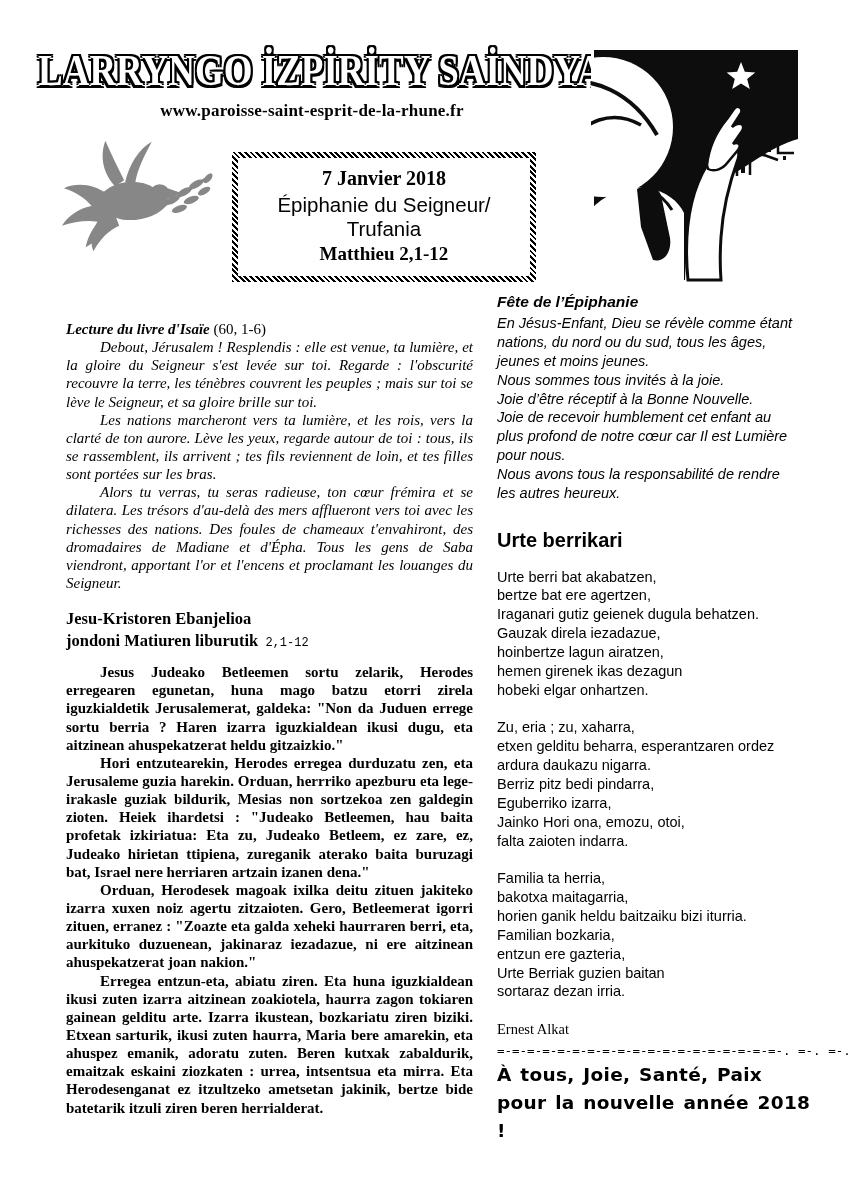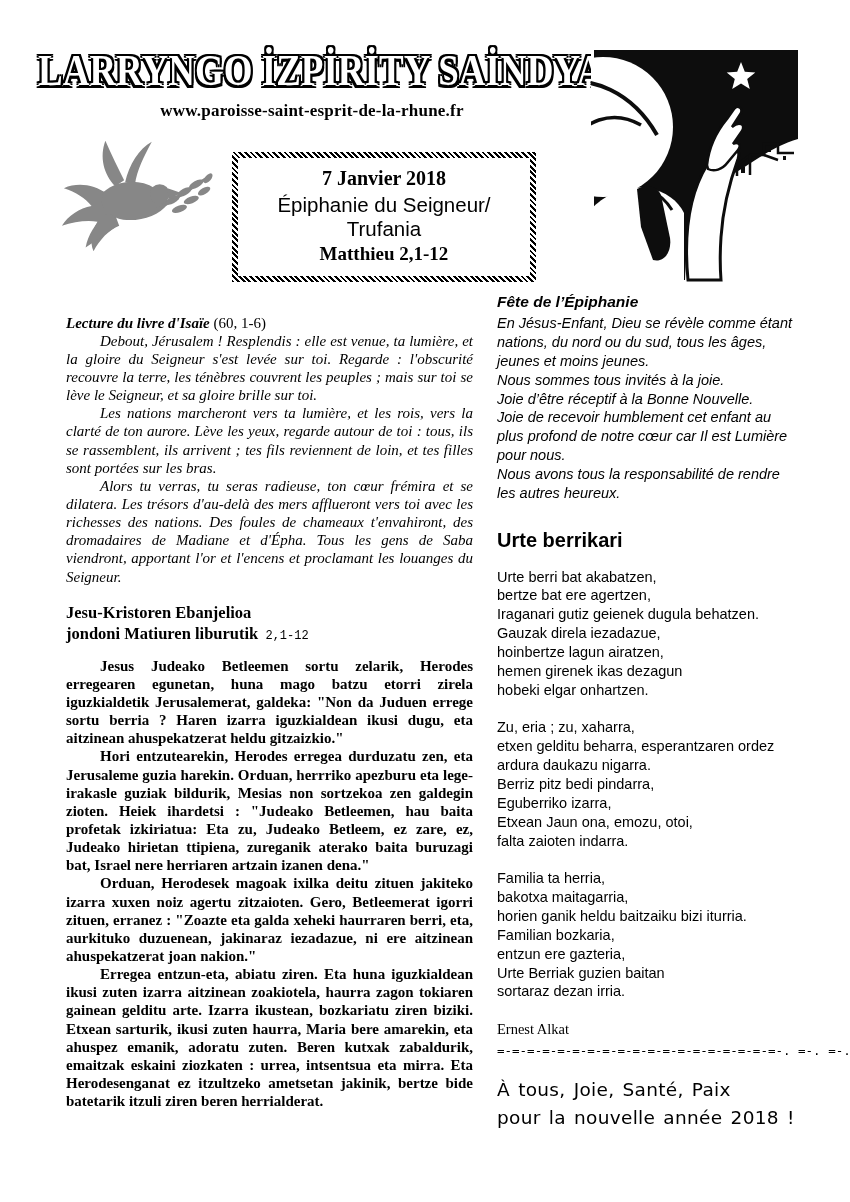--- a/index.html
+++ b/index.html
@@ -38,21 +38,21 @@
   .gospel-ref{font-weight:normal;font-family:Liberation Mono, monospace;font-size:12px;}
   .gospel p{margin:0;font-weight:bold;text-indent:34px;}
 
   .col-right{width:319px;font-family:"Liberation Sans",sans-serif;font-size:14.5px;line-height:1.3;}
   .reflection{font-style:italic;}
   .reflection-heading{font-weight:bold;font-size:15.5px;margin-bottom:2px;}
   .urte-heading{font-weight:bold;font-size:20px;margin:24px 0 15px;font-style:normal;}
   .stanza{margin:0 0 19px;}
   .author{margin:5px 0 4px;font-family:Liberation Serif, serif;}
   .separator{font-family:"DejaVu Sans Mono",monospace;font-size:12.5px;white-space:nowrap;}
-  .greeting{margin-top:17px;font-family:"DejaVu Sans",sans-serif;font-weight:normal;
+  .greeting{margin-top:2px;font-family:"DejaVu Sans",sans-serif;font-weight:bold;
             font-size:18.5px;line-height:1.5;letter-spacing:.3px;word-spacing:2px;}
 </style>
 </head>
 <body>
 
 <div class="page">
 
   <div class="masthead">
     <div class="paper-title">LARRYNGO İZPİRİTY SAİNDYA</div>
     <div class="site-url">www.paroisse-saint-esprit-de-la-rhune.fr</div>
@@ -174,21 +174,21 @@
           <div>hoinbertze lagun airatzen,</div>
           <div>hemen girenek ikas dezagun</div>
           <div>hobeki elgar onhartzen.</div>
         </div>
       <div class="stanza">
           <div>Zu, eria ; zu, xaharra,</div>
           <div>etxen gelditu beharra, esperantzaren ordez</div>
           <div>ardura daukazu nigarra.</div>
           <div>Berriz pitz bedi pindarra,</div>
           <div>Eguberriko izarra,</div>
-          <div>Etxean Jaun ona, emozu, otoi,</div>
+          <div>Jainko Hori ona, emozu, otoi,</div>
           <div>falta zaioten indarra.</div>
         </div>
       <div class="stanza">
           <div>Familia ta herria,</div>
           <div>bakotxa maitagarria,</div>
           <div>horien ganik heldu baitzaiku bizi iturria.</div>
           <div>Familian bozkaria,</div>
           <div>entzun ere gazteria,</div>
           <div>Urte Berriak guzien baitan</div>
           <div>sortaraz dezan irria.</div>

